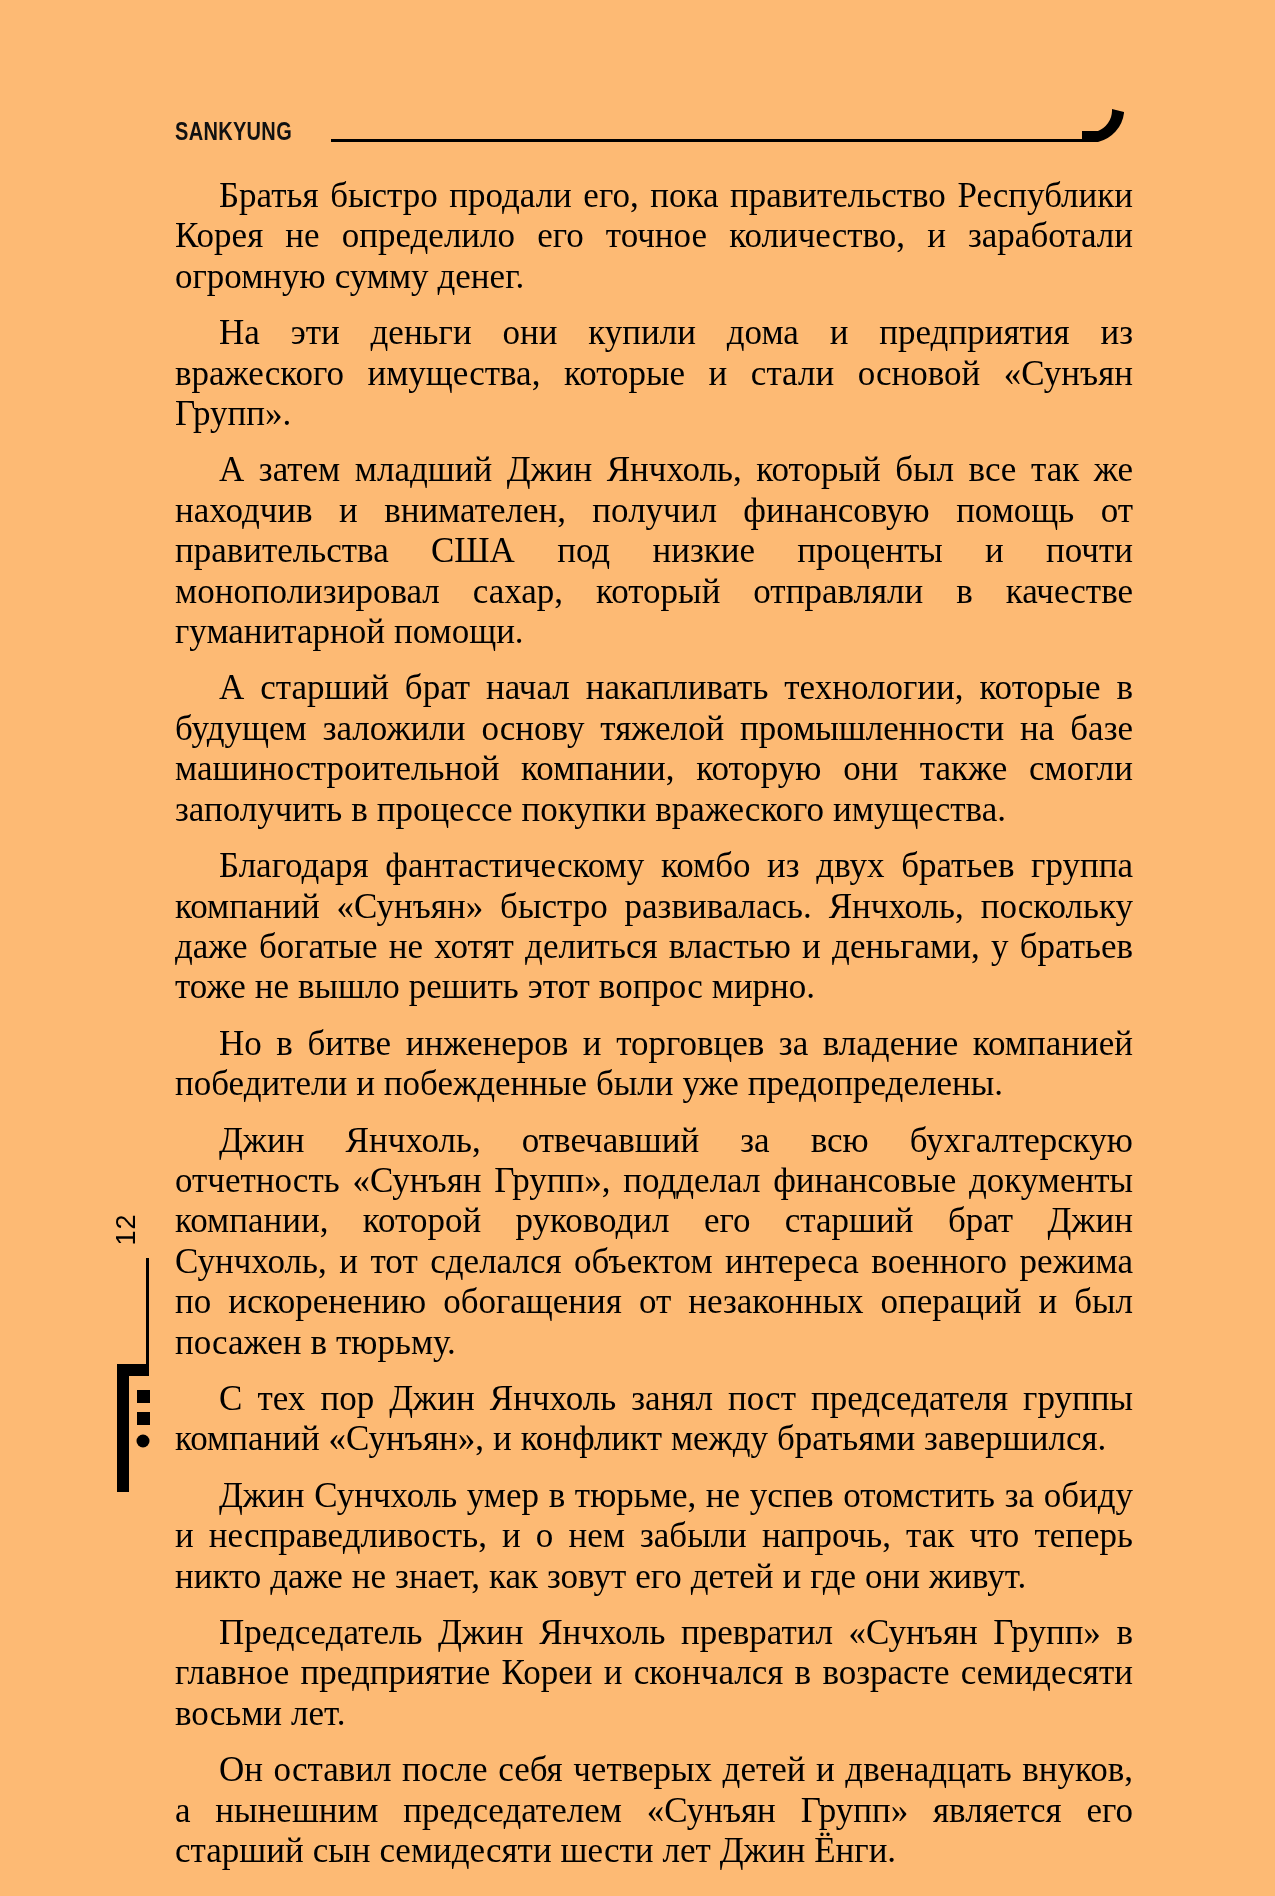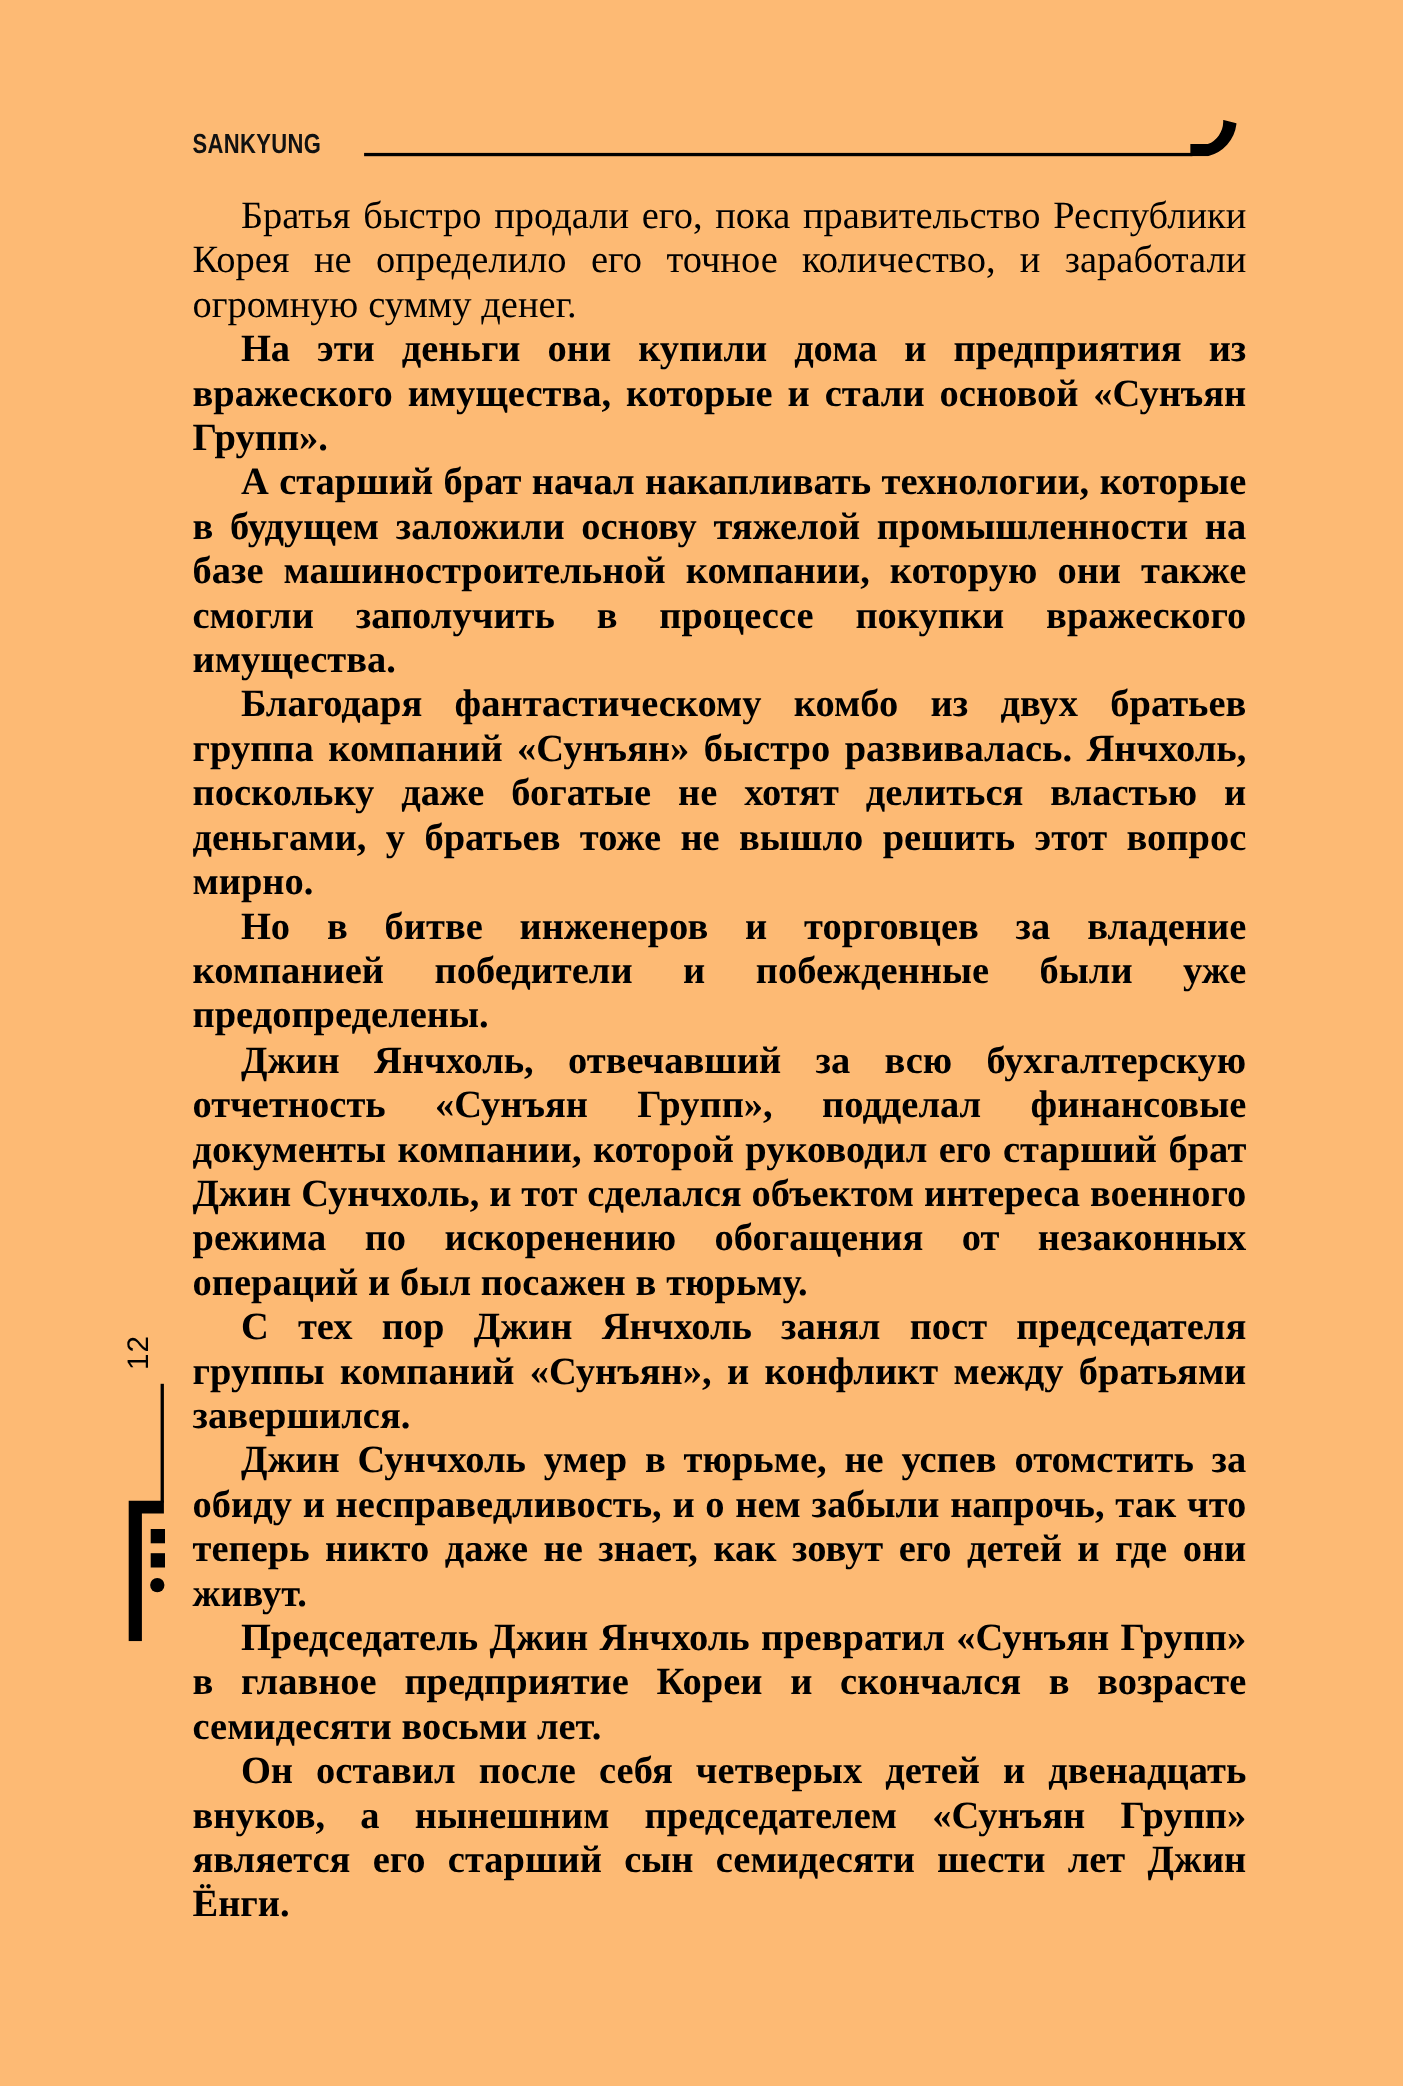--- a/index.html
+++ b/index.html
@@ -73,21 +73,21 @@
   }
   .para {
     margin: 0;
     font-size: 35px;
     line-height: 40.4px;
     text-align: justify;
     text-indent: 44px;
     hyphens: manual;
     word-spacing: 0.2px;
   }
-  .para + .para { margin-top: 0; font-weight: bold; }
+  .para + .para { margin-top: 16px; }
 
   
   .folio {
     position: absolute;
     left: 104px;
     top: 1196px;
     width: 72px;
     height: 300px;
   }
   .folio-number {
@@ -133,20 +133,21 @@
         <svg width="48" height="33" viewBox="0 0 48 33" xmlns="http://www.w3.org/2000/svg">
           <path d="M0 22 L16 22 A22 22 0 0 0 30 2 L30 0 L42 3 L42 4 A34 34 0 0 1 16 33 L0 33 Z" fill="#000000"></path>
         </svg>
       </div>
     </div>
   </div>
 
   <div class="text-column">
     <p class="para">Братья быстро продали его, пока правительство Республики Корея не определило его точное количество, и заработали огромную сумму денег.</p>
     <p class="para">На эти деньги они купили дома и предприятия из вражеского имущества, которые и стали основой «Сунъян Групп».</p>
+    <p class="para">А затем младший Джин Янчхоль, который был все так же находчив и внимателен, получил финансовую помощь от правительства США под низкие проценты и почти монополизировал сахар, который отправляли в качестве гуманитарной помощи.</p>
     <p class="para">А старший брат начал накапливать технологии, которые в будущем заложили основу тяжелой промышленности на базе машиностроительной компании, которую они также смогли заполучить в процессе покупки вражеского имущества.</p>
     <p class="para">Благодаря фантастическому комбо из двух братьев группа компаний «Сунъян»  быстро развивалась. Янчхоль, поскольку даже богатые не хотят делиться властью и деньгами, у братьев тоже не вышло решить этот вопрос мирно.</p>
     <p class="para">Но в битве инженеров и торговцев за владение компанией победители и побежденные были уже предопределены.</p>
     <p class="para">Джин Янчхоль, отвечавший за всю бухгалтерскую отчетность «Сунъян Групп», подделал финансовые документы компании, которой руководил его старший брат Джин Сунчхоль, и тот сделался объектом интереса военного режима по искоренению обогащения от незаконных операций и был посажен в тюрьму.</p>
     <p class="para">С тех пор Джин Янчхоль занял пост председателя группы компаний «Сунъян», и конфликт между братьями завершился.</p>
     <p class="para">Джин Сунчхоль умер в тюрьме, не успев отомстить за обиду и несправедливость, и о нем забыли напрочь, так что теперь никто даже не знает, как зовут его детей и где они живут.</p>
     <p class="para">Председатель Джин Янчхоль превратил «Сунъян Групп» в главное предприятие Кореи и скончался в возрасте семидесяти восьми лет.</p>
     <p class="para">Он оставил после себя четверых детей и двенадцать внуков, а нынешним председателем «Сунъян Групп» является его старший сын семидесяти шести лет Джин Ёнги.</p>
   </div>
 

